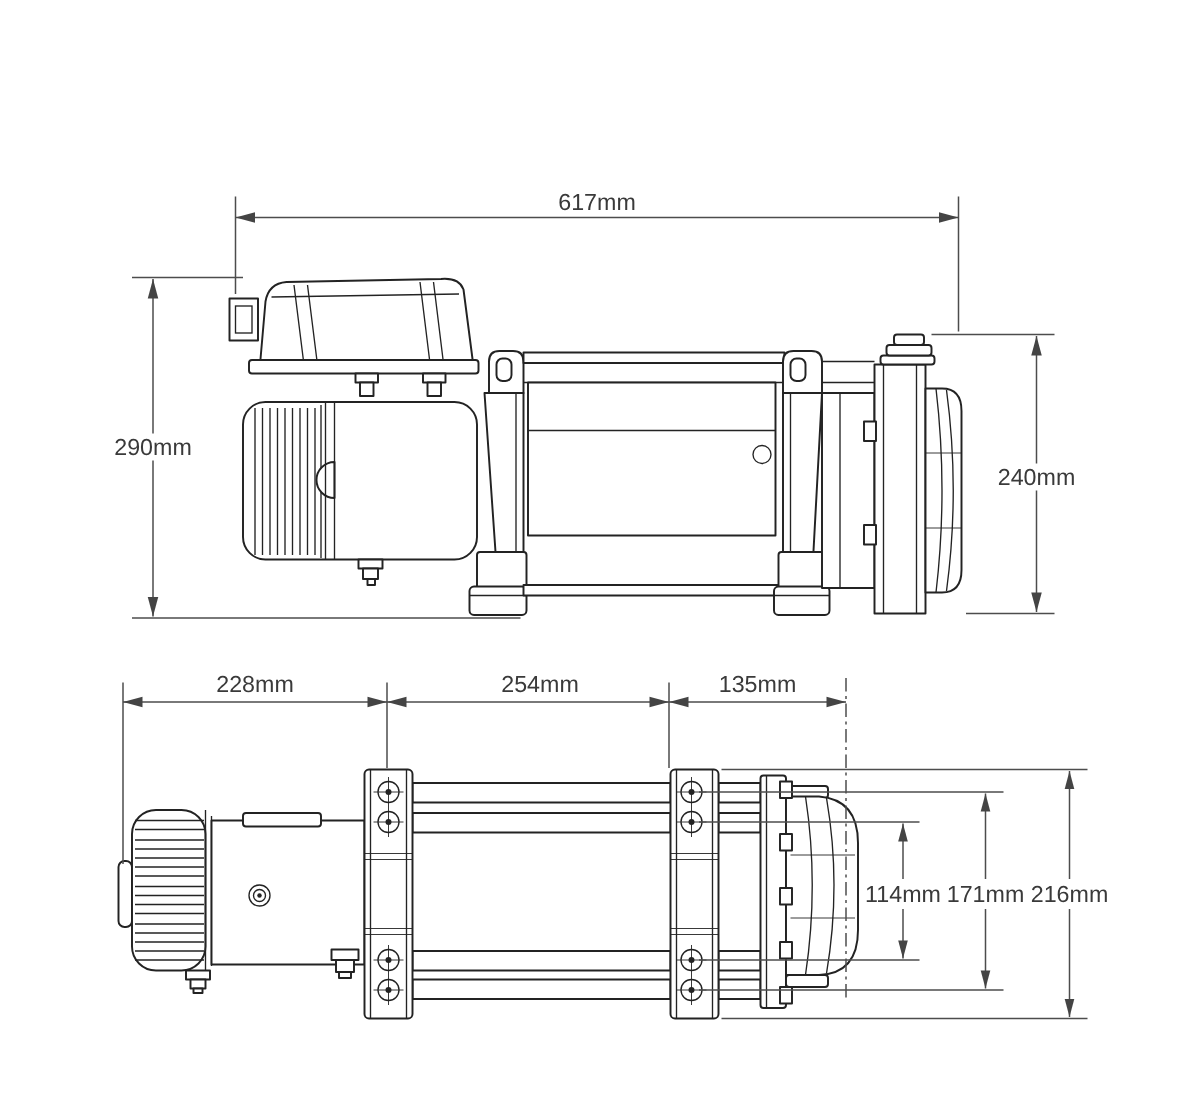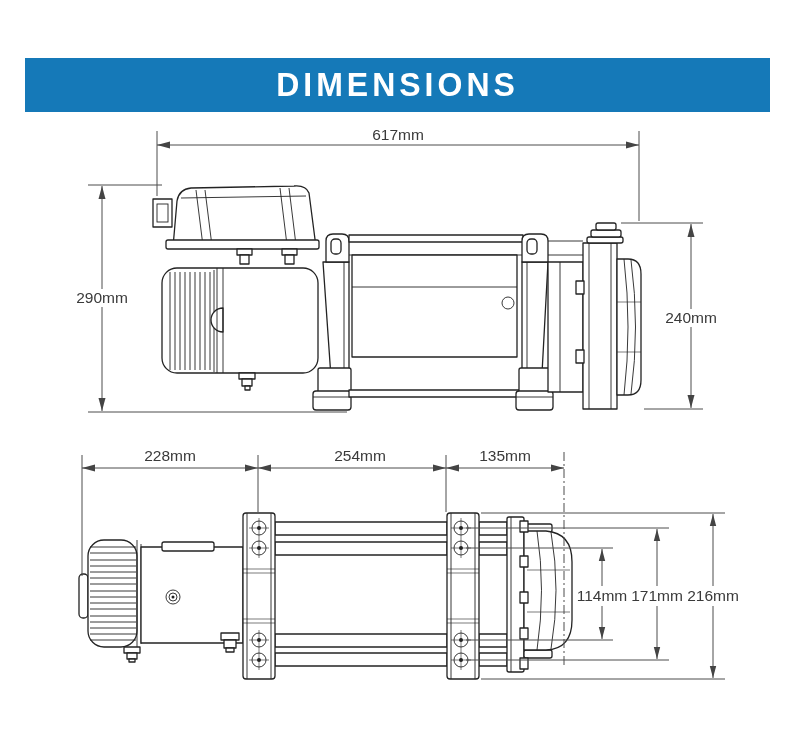--- a/index.html
+++ b/index.html
@@ -16,23 +16,20 @@
   .dimline{fill:none;stroke:#4d4d4d;stroke-width:1;}
   .dimarrow{fill:#444444;stroke:none;}
   .dimtext{fill:#3a3a3a;font-size:15.5px;font-family:"Liberation Sans",sans-serif;}
   .dot{fill:#232323;stroke:none;}
 </style>
 </head>
 <body>
 
 <div class="stage">
 
-  <div class="banner">
-    <span class="banner-title">DIMENSIONS</span>
-  </div>
 
   <svg class="drawing" viewBox="0 0 795 742">
     <defs>
       <g id="bolt-hole">
         <circle r="7" class="thin"></circle>
         <path d="M-10 0H10M0 -10V10" class="hair"></path>
         <circle r="2" class="dot"></circle>
       </g>
     </defs>
 

